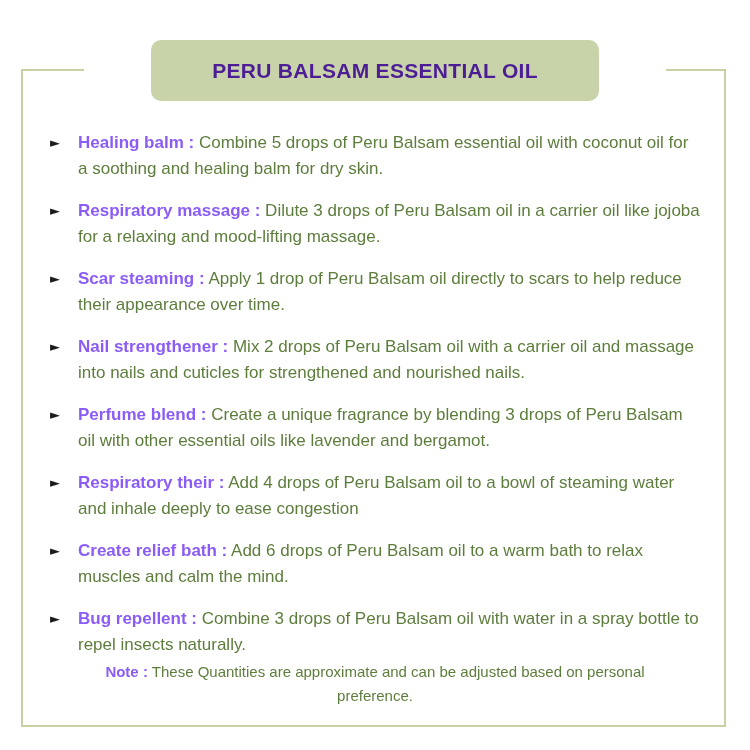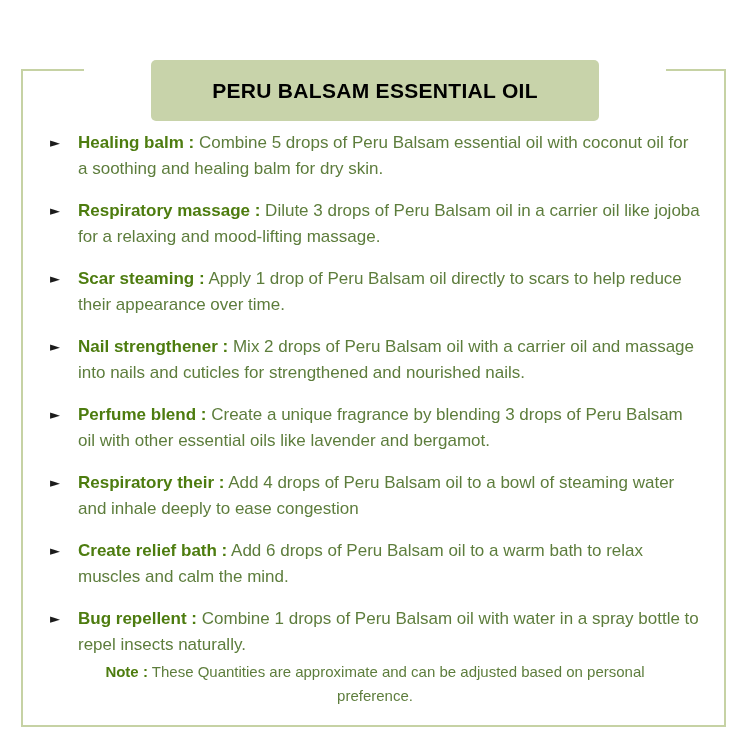--- a/index.html
+++ b/index.html
@@ -34,32 +34,31 @@
     height: 12px;
     background: #ffffff;
   }
   .header {
     position: absolute;
     left: 151px;
     top: 40px;
     width: 448px;
     height: 61px;
     background: #c8d3aa;
-    border-radius: 5px;
+    border-radius: 10px;
     display: flex;
     flex-direction: column;
     align-items: center;
     justify-content: center;
-    color: #000000;
+    color: #4c1d95;
     font-size: 21px;
     font-weight: 700;
     letter-spacing: 0.3px;
     line-height: 27px;
     text-align: center;
-    margin-top: 20px;
   }
   .list {
     position: absolute;
     left: 50px;
     top: 130px;
     width: 652px;
   }
   .item {
     display: flex;
     margin-bottom: 16px;
@@ -72,21 +71,21 @@
     line-height: 26px;
     color: #1c1c1c;
   }
   .txt {
     font-size: 17px;
     line-height: 26px;
     color: #5d7d3c;
   }
   .label {
     font-weight: 700;
-    color: #4d7c0f;
+    color: #8b5cf6;
   }
   .note {
     position: absolute;
     left: 95px;
     top: 660px;
     width: 560px;
     text-align: center;
     font-size: 15px;
     line-height: 24px;
     color: #5d7d3c;
@@ -162,21 +161,21 @@
       <div class="txt">
         <span class="label">Create relief bath :</span>
         <span>Add 6 drops of Peru Balsam oil to a warm bath to relax muscles and calm the mind.</span>
       </div>
     </div>
 
     <div class="item">
       <span class="bullet">►</span>
       <div class="txt">
         <span class="label">Bug repellent :</span>
-        <span>Combine 1 drops of Peru Balsam oil with water in a spray bottle to repel insects naturally.</span>
+        <span>Combine 3 drops of Peru Balsam oil with water in a spray bottle to repel insects naturally.</span>
       </div>
     </div>
 
   </div>
 
   <div class="note">
     <span class="label">Note :</span>
     <span>These Quantities are approximate and can be adjusted based on personal preference.</span>
   </div>
 

